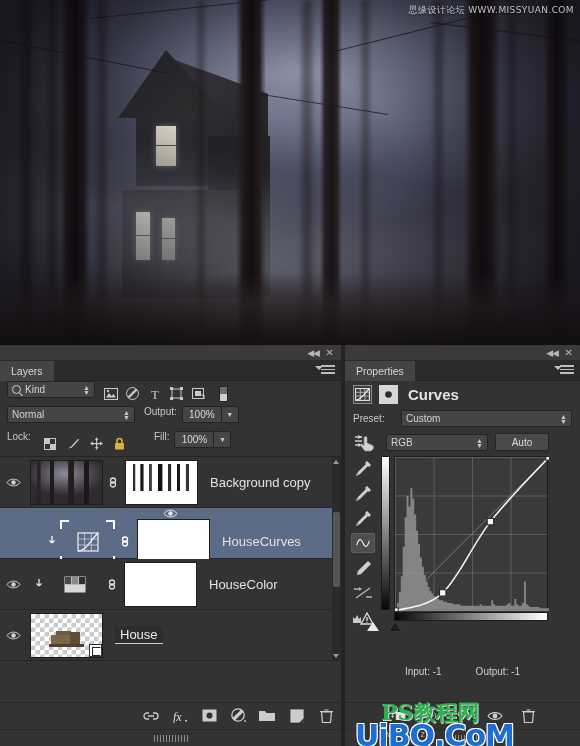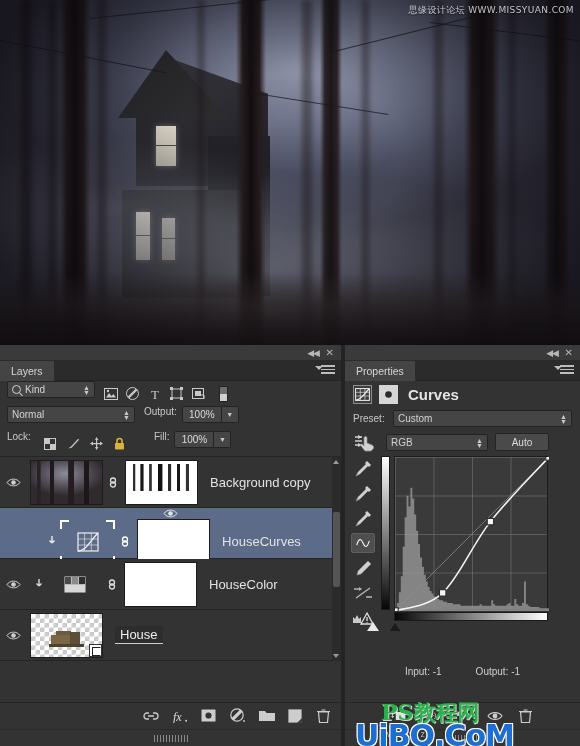--- a/index.html
+++ b/index.html
@@ -226,38 +226,38 @@
   .lscroll { position:absolute; right:0; top:0; width:9px; height:100%; background:#2b2b2b; }
   .lscroll .thumbbar { position:absolute; left:1px; top:55px; width:7px; height:75px; background:#555; border-radius:2px;}
   .lscroll .arrow { position:absolute; left:1px; width:0;height:0; border-left:3.5px solid transparent;border-right:3.5px solid transparent;}
   .lscroll .arrow.up { top:3px; border-bottom:4px solid #9a9a9a;}
   .lscroll .arrow.dn { bottom:3px; border-top:4px solid #9a9a9a;}
 
   .panel-footer {
     position:absolute; left:0; bottom:18px; width:100%; height:26px; background:#333333;
     border-top:1px solid #262626; display:flex; align-items:center; justify-content:flex-end; padding-right:8px; gap:13px;
   }
-  .fbtn { width:16px;height:16px; display:flex;align-items:center;justify-content:flex-start; color:#cdcdcd; cursor:pointer;}
+  .fbtn { width:16px;height:16px; display:flex;align-items:center;justify-content:flex-end; color:#cdcdcd; cursor:pointer;}
   .grip {
     position:absolute; left:0; bottom:0; width:100%; height:17px; background:#333333; border-top:1px solid #2a2a2a;
   }
   .grip:after{
     content:""; position:absolute; left:50%; top:5px; transform:translateX(-50%);
     width:34px;height:7px;
     background: repeating-linear-gradient(90deg,#8a8a8a 0 1px, transparent 1px 3px);
   }
 
   
   .props-head { height:26px; display:flex; align-items:center; padding-left:8px; gap:7px; background:#333333;}
   .pi-box { width:19px;height:19px; border:1px solid #8d8d8d; background:#3d3d3d; display:flex;align-items:center;justify-content:center;}
   .pi-box2 { width:19px;height:19px; background:#d6d6d6; display:flex;align-items:center;justify-content:center;}
   .props-title { color:#e4e4e4; font-size:15px; font-weight:bold; margin-left:3px;}
   .prow { display:flex; align-items:center; padding:3px 8px 3px 8px; }
   .preset-lbl { color:#c7c7c7; font-size:10px; width:40px;}
-  .preset-sel { flex:1; height:17px; }
+  .preset-sel { flex:1; height:17px;margin-left:8px; }
   .chan-row { display:flex; align-items:center; padding:2px 8px 4px 8px; gap:7px;}
   .chan-icon { width:26px; height:20px; display:flex;align-items:center;justify-content:center;}
   .chan-sel { width:102px; height:17px;}
   .auto-btn {
     width:54px;height:18px; background:#4a4a4a; border:1px solid #242424; border-radius:2px;
     color:#dcdcdc; font-size:10px; display:flex;align-items:center;justify-content:center;
   }
   .curve-area { position:relative; height:178px; display:flex; padding-left:4px;}
   .curve-tools { width:28px; display:flex; flex-direction:column; align-items:center; gap:5px; padding-top:2px;}
   .ctool { width:24px;height:20px; display:flex;align-items:center;justify-content:center; color:#cfcfcf;}

